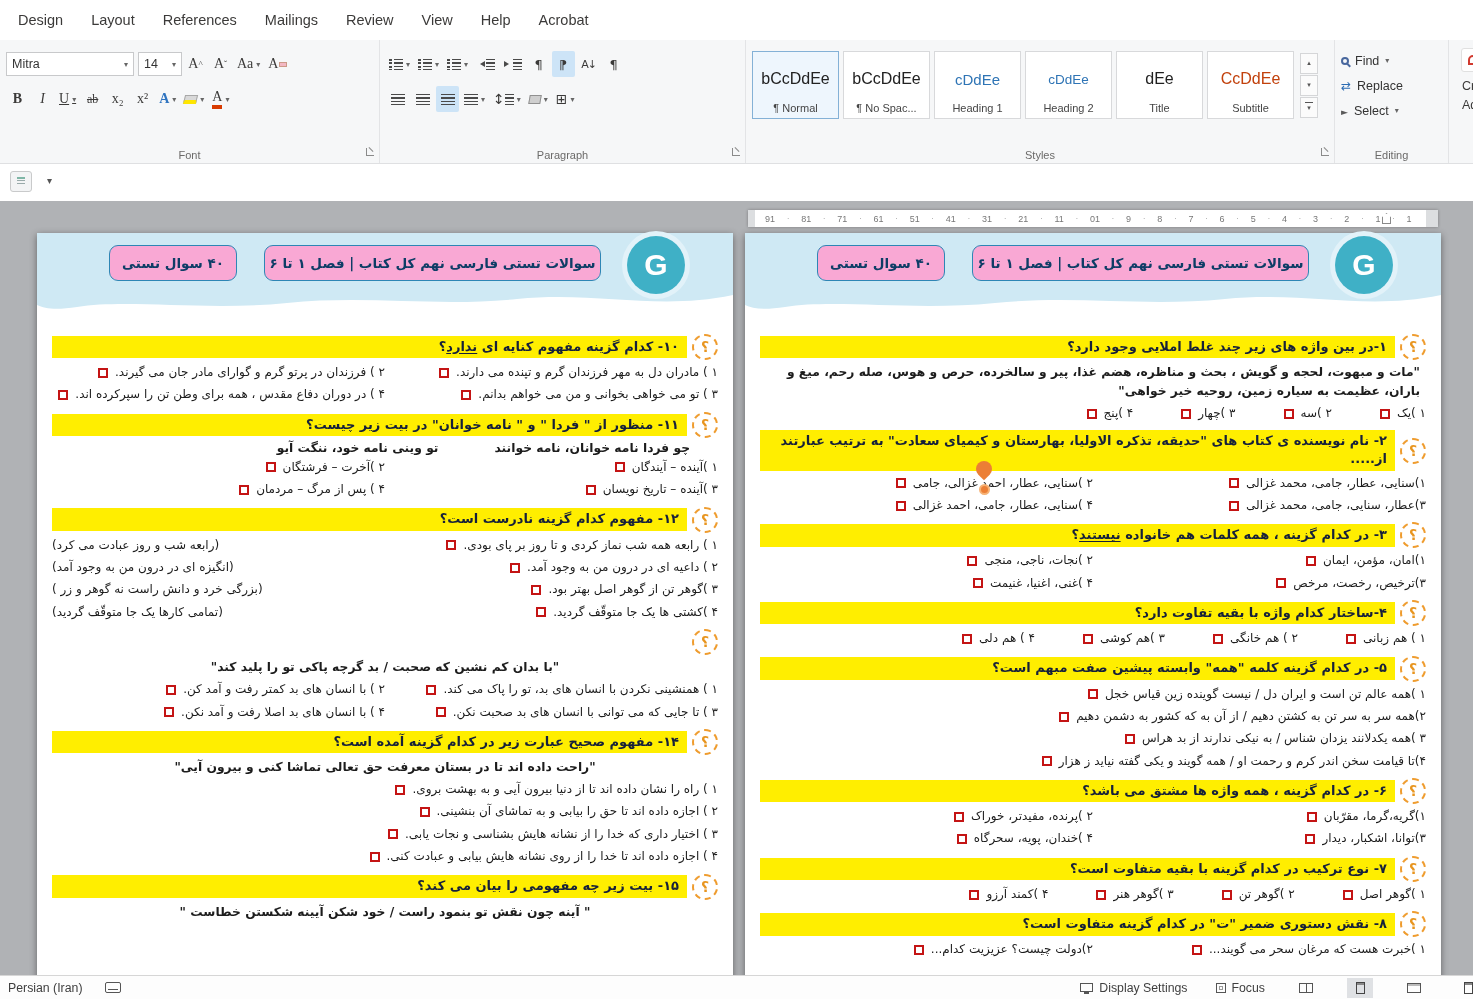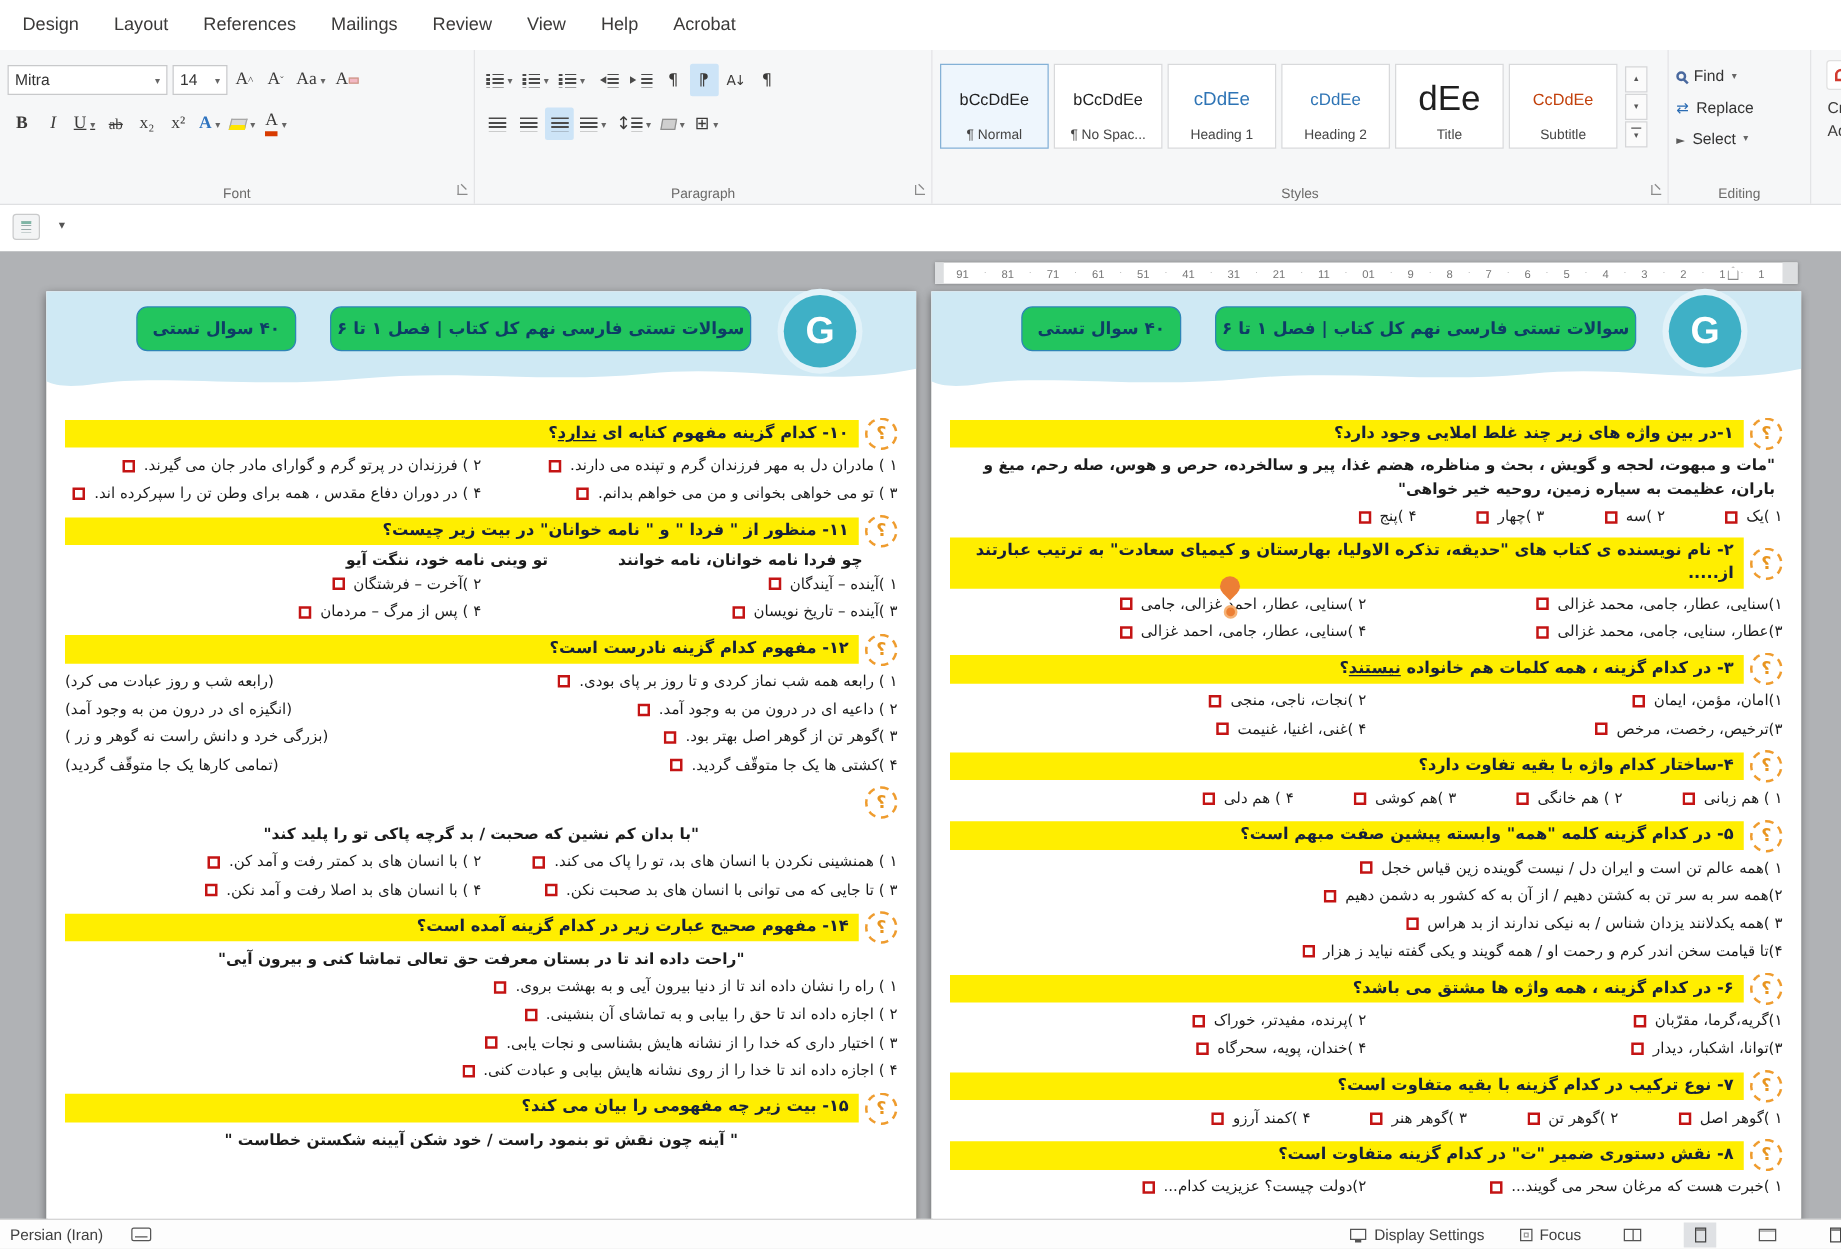--- a/index.html
+++ b/index.html
@@ -48,24 +48,24 @@
   .tri.l{border-right:5px solid #4a4a4a;}
   .tri.r{border-left:5px solid #4a4a4a;}
   .pilc{font-family:"DejaVu Sans",sans-serif;font-size:13px;}
   .mirror{transform:scaleX(-1);display:inline-block;}
   .ic-bucket{width:12px;height:9px;background:#cfcfcf;border:1px solid #909090;display:inline-block;transform:skewX(-10deg);}
   .sort-txt{font-size:11px;letter-spacing:-1px;}
   
   .gallery{display:flex;align-items:center;height:74px;}
   .style-card{width:87px;height:68px;background:#fff;border:1px solid #d8d9db;margin-right:4px;display:flex;flex-direction:column;align-items:center;justify-content:flex-end;padding:4px 2px;cursor:default;}
   .style-card.selected{border:1px solid #84b1d6;background:#eef6fd;}
-  .sc-prev{flex:1;display:flex;align-items:center;font-size:13px;color:#222;white-space:nowrap;overflow:hidden;}
+  .sc-prev{flex:1;display:flex;align-items:center;font-size:16px;color:#222;white-space:nowrap;overflow:hidden;}
   .sc-prev.p-h1{color:#2e74b5;font-size:15px;}
   .sc-prev.p-h2{color:#2e74b5;font-size:13.5px;}
-  .sc-prev.p-title{font-size:28px;color:#1f1f1f;text-align:right;}
+  .sc-prev.p-title{font-size:16px;color:#1f1f1f;text-align:right;}
   .sc-prev.p-sub{color:#c2410c;}
   .sc-label{font-size:11px;color:#454545;white-space:nowrap;}
   .gal-scroll{display:flex;flex-direction:column;gap:1px;margin-left:2px;}
   .gs-btn{width:18px;height:21px;border:1px solid #d5d6d8;background:#fbfbfb;font-size:7px;color:#555;display:flex;flex-direction:column;align-items:center;justify-content:center;font-family:"DejaVu Sans",sans-serif;cursor:default;}
   .gs-btn.more::before{content:"";width:8px;height:1px;background:#555;margin-bottom:1px;}
   
   .edit-list{margin-top:0;}
   .edit-item{display:flex;align-items:center;gap:6px;height:25px;font-size:12.5px;color:#333;cursor:default;}
   .eicon{display:inline-block;}
   .icon-find{width:8px;height:8px;border:2px solid #49689e;border-radius:50%;position:relative;}
@@ -93,21 +93,21 @@
   .rm-right{width:12px;}
   .ruler-nums{flex:1;display:flex;align-items:center;justify-content:space-between;padding:0 14px 0 10px;font-size:9px;color:#777;}
   .rdot{font-size:7px;color:#999;}
   .indent-house{position:absolute;left:634px;top:3px;width:9px;height:11px;background:#fff;border:1px solid #8a8a8a;clip-path:polygon(50% 0,100% 38%,100% 100%,0 100%,0 38%);}
   
   .page{position:absolute;top:32px;width:696px;height:1010px;background:#fff;box-shadow:0 2px 7px rgba(0,0,0,.45);}
   .p-left{left:37px;}
   .p-right{left:745px;}
   .phead{position:relative;height:88px;}
   .wave{position:absolute;inset:0;width:100%;height:100%;}
-  .hd-box{position:absolute;top:12px;height:36px;background:#22c55e;border:1.5px solid #2e86b5;border-radius:9px;display:flex;align-items:center;justify-content:center;font-weight:bold;color:#0e3d66;font-size:13.5px;direction:rtl;font-family:"DejaVu Sans",sans-serif;z-index:2;}
+  .hd-box{position:absolute;top:12px;height:36px;background:#f9a8d4;border:1.5px solid #2e86b5;border-radius:9px;display:flex;align-items:center;justify-content:center;font-weight:bold;color:#0e3d66;font-size:13.5px;direction:rtl;font-family:"DejaVu Sans",sans-serif;z-index:2;}
   .count-box{left:72px;width:128px;}
   .title-box{left:227px;width:337px;}
   .logo{position:absolute;top:3px;left:590px;width:58px;height:58px;border-radius:50%;background:#3fb0c6;color:#fff;display:flex;align-items:center;justify-content:center;font-size:30px;font-weight:bold;box-shadow:0 0 0 5px #e2f2f9;z-index:2;}
   .pbody{padding:5px 15px 0;direction:rtl;text-align:right;font-family:"DejaVu Sans",sans-serif;color:#1c1c1c;}
   .qbar-row{display:flex;align-items:center;gap:5px;margin:8px 0 3px;}
   .qmark{width:26px;height:26px;border:2px dashed #ef9c2e;border-radius:50%;color:#e8951f;font-weight:bold;display:flex;align-items:center;justify-content:center;font-size:14px;flex:none;background:#fff;}
   .qbar{flex:1;background:#ffee00;font-weight:bold;font-size:13px;color:#16203a;padding:2px 8px 3px;line-height:1.35;}
   .qbar u{text-underline-offset:2px;}
   .quote{font-weight:bold;margin:3px 6px 4px;text-align:center;font-size:12.3px;line-height:1.55;}
   .quote.start{text-align:start;}

